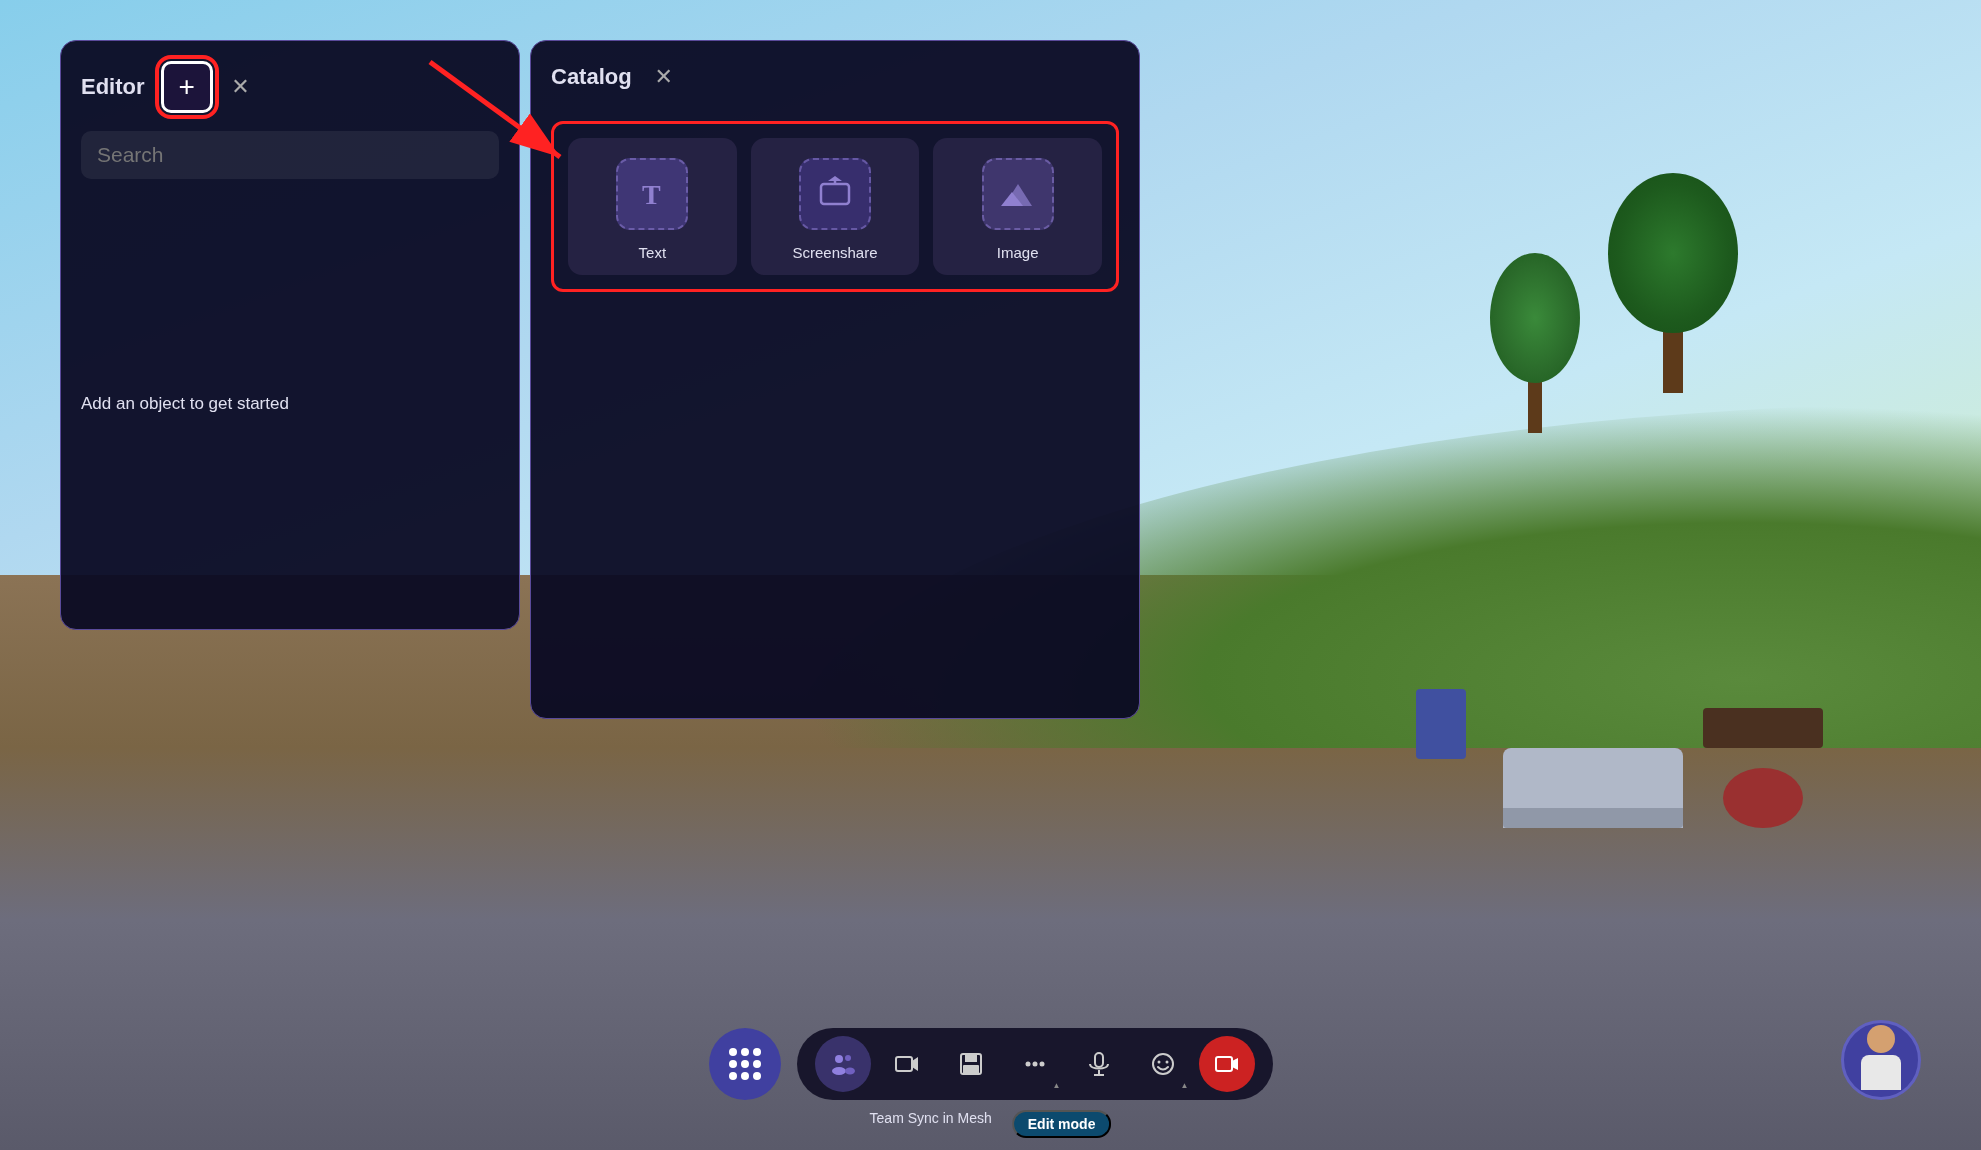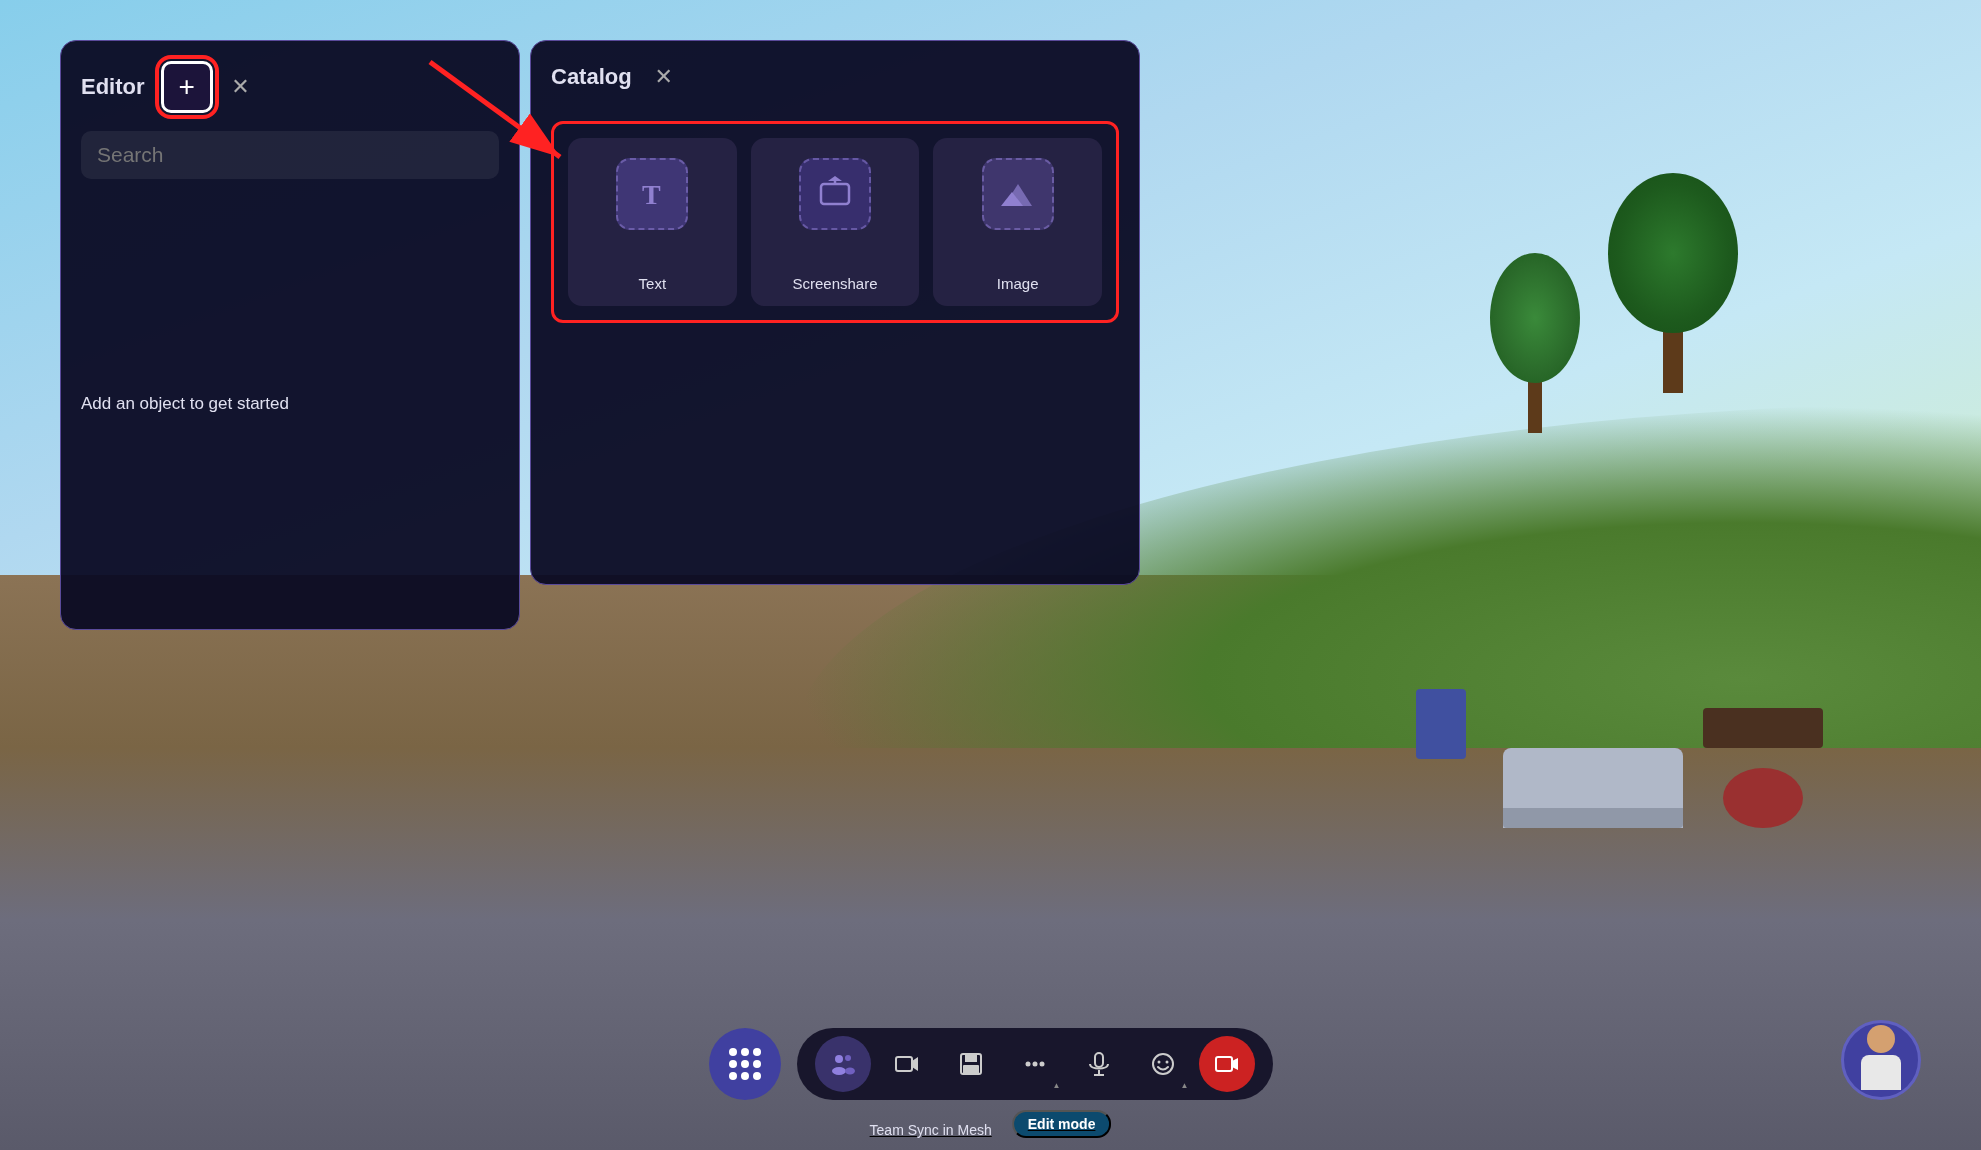--- a/index.html
+++ b/index.html
@@ -258,21 +258,21 @@
       z-index: 50;
       pointer-events: none;
     }
 
     
     .catalog-panel {
       position: absolute;
       top: 40px;
       left: 530px;
       width: 610px;
-      height: 545px;
+      height: 679px;
       background: rgba(10, 10, 35, 0.95);
       border-radius: 16px;
       border: 1.5px solid #5a4a9a;
       display: flex;
       flex-direction: column;
       padding: 20px;
     }
 
     .catalog-items-row {
       display: flex;
@@ -321,21 +321,20 @@
 
     .item-icon-box.screen-icon {
       background: rgba(60, 50, 120, 0.8);
       border: 2px dashed rgba(150, 130, 220, 0.5);
     }
 
     .item-label {
       color: #e0e0f0;
       font-size: 15px;
       font-weight: 500;
-      margin-top: 31px;
     }
 
     
     .bottom-bar {
       position: absolute;
       bottom: 50px;
       left: 50%;
       transform: translateX(-50%);
       display: flex;
       align-items: center;
@@ -395,24 +394,23 @@
       font-size: 8px;
       color: #888;
     }
 
     .status-bar {
       position: absolute;
       bottom: 12px;
       left: 50%;
       transform: translateX(-50%);
       display: flex;
-      align-items: flex-end;
+      align-items: flex-start;
       gap: 20px;
       z-index: 20;
-      text-decoration: underline;
     }
 
     .status-text {
       color: #e0e0f0;
       font-size: 14px;
     }
 
     .edit-mode-badge {
       background: #0c4a6e;
       color: #fff;

